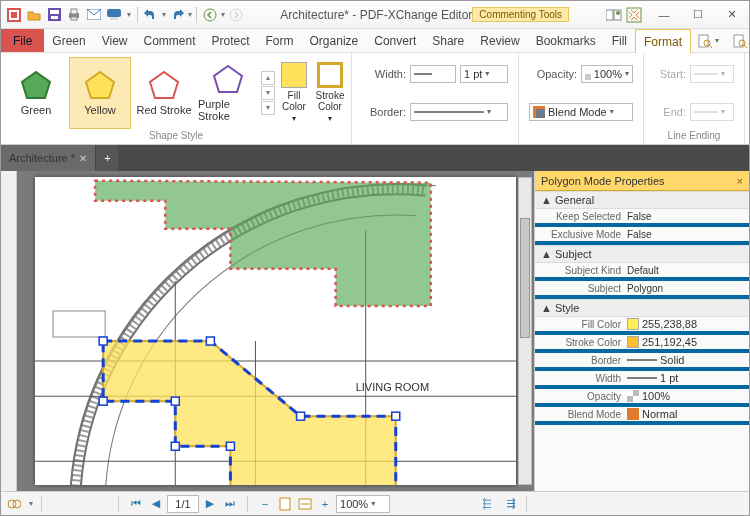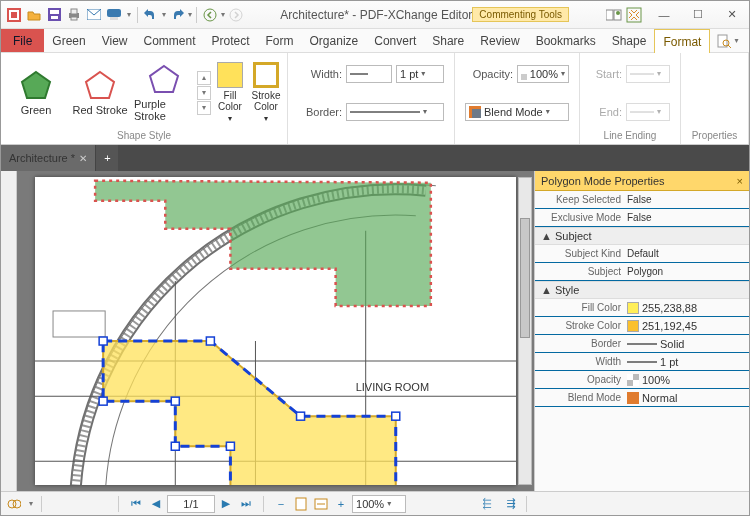--- a/index.html
+++ b/index.html
@@ -39,21 +39,21 @@
 .tabs .add{width:22px;background:#555;color:#fff;display:flex;align-items:center;justify-content:center}
 .workspace{flex:1;display:flex;min-height:0}
 .leftgutter{width:16px;background:#f0f0f0;border-right:1px solid #ccc}
 .docarea{flex:1;background:#7a7a7a;position:relative;overflow:hidden;display:flex;flex-direction:column}
 .page{background:#fff;margin:6px 18px;flex:1;box-shadow:0 0 4px rgba(0,0,0,.5);position:relative;overflow:hidden}
 .vscroll{position:absolute;right:2px;top:6px;bottom:6px;width:14px;background:#e8e8e8;border:1px solid #bbb}
 .vscroll .thumb{position:absolute;left:1px;right:1px;top:40px;height:120px;background:#c8c8c8;border:1px solid #999}
 .props{width:215px;background:#fafafa;border-left:1px solid #ccc;display:flex;flex-direction:column}
 .props .hdr{background:#ffd76b;height:20px;display:flex;align-items:center;padding:0 6px;font-size:11px;border-bottom:1px solid #d4a828;justify-content:space-between}
 .props .sec{background:#eee;padding:2px 6px;font-size:11px;color:#444;border-top:1px solid #ddd;border-bottom:1px solid #ddd}
-.props .prow{display:flex;height:18px;align-items:center;border-bottom:1px solid #0369a1}
+.props .prow{display:flex;height:18px;align-items:center;border-bottom:4px solid #0369a1}
 .props .pk{width:92px;text-align:right;padding-right:6px;color:#666;font-size:10px}
 .props .pv{flex:1;display:flex;align-items:center;gap:3px;font-size:10px}
 .statusbar{height:24px;background:#f4f4f4;border-top:1px solid #ccc;display:flex;align-items:center;padding:0 4px;gap:6px}
 .sb-grp{display:flex;align-items:center;gap:2px}
 .sb-btn{width:18px;height:18px;display:flex;align-items:center;justify-content:center;color:#2a7ab0;border:1px solid transparent;border-radius:2px}
 .sep{width:1px;height:16px;background:#ccc;margin:0 2px}
 svg{display:block}
 </style>
 </head>
 <body>
@@ -156,21 +156,21 @@
  <div class="m">Green</div>
  <div class="m">View</div>
  <div class="m">Comment</div>
  <div class="m">Protect</div>
  <div class="m">Form</div>
  <div class="m">Organize</div>
  <div class="m">Convert</div>
  <div class="m">Share</div>
  <div class="m">Review</div>
  <div class="m">Bookmarks</div>
- <div class="m">Shape</div>
+ <div class="m">Fill</div>
  <div class="m sel">Format</div>
  <div class="spacer"></div>
  <div class="tool">
       <svg width="14" height="14">
         <rect x="1" y="1" width="9" height="12" fill="#fff" stroke="#999"></rect>
         <circle cx="9" cy="9" r="3" fill="none" stroke="#c78a1e"></circle>
         <path d="M11 11l3 3" stroke="#c78a1e"></path>
       </svg>
       <span style="font-size:8px;color:#777">▾</span>
     </div>
@@ -186,20 +186,26 @@
 
 <div class="ribbon">
  <div class="rgrp" style="flex:0 0 auto">
   <div class="body">
    <div class="shapebtn">
           <svg class="pent" viewBox="0 0 32 30">
             <polygon points="16,2 30,12 25,28 7,28 2,12" fill="#57a957" stroke="#2f7a2f" stroke-width="2"></polygon>
           </svg>
           <span>Green</span>
         </div>
+   <div class="shapebtn sel">
+          <svg class="pent" viewBox="0 0 32 30">
+            <polygon points="16,2 30,12 25,28 7,28 2,12" fill="#ffe15a" stroke="#d4a828" stroke-width="2"></polygon>
+          </svg>
+          <span>Yellow</span>
+        </div>
    <div class="shapebtn">
           <svg class="pent" viewBox="0 0 32 30">
             <polygon points="16,2 30,12 25,28 7,28 2,12" fill="none" stroke="#d9534f" stroke-width="2"></polygon>
           </svg>
           <span>Red Stroke</span>
         </div>
    <div class="shapebtn">
           <svg class="pent" viewBox="0 0 32 30">
             <polygon points="16,2 30,12 25,28 7,28 2,12" fill="none" stroke="#7a4fb0" stroke-width="2"></polygon>
           </svg>
@@ -369,20 +375,21 @@
    <div class="vscroll">
         <div class="thumb"></div>
       </div>
  </div>
 
  <div class="props">
    <div class="hdr">
         <span>Polygon Mode Properties</span>
         <span style="color:#7a5a00">×</span>
       </div>
+   <div class="sec">▲ <span>General</span></div>
    <div class="prow">
         <div class="pk">Keep Selected</div>
         <div class="pv">False</div>
       </div>
    <div class="prow">
         <div class="pk">Exclusive Mode</div>
         <div class="pv">False</div>
       </div>
    <div class="sec">▲ <span>Subject</span></div>
    <div class="prow">
@@ -456,21 +463,21 @@
         <circle cx="10" cy="7" r="4" fill="none" stroke="#c78a1e"></circle>
       </svg>
     </div>
     <span style="font-size:8px;color:#777">▾</span>
  <div class="sep"></div>
  <div style="flex:0 0 60px"></div>
  <div class="sep"></div>
  <div class="sb-grp">
   <div class="sb-btn">⏮</div>
   <div class="sb-btn">◀</div>
-  <div class="combo" style="width:48px;justify-content:center">
+  <div class="combo" style="width:32px;justify-content:center">
         <span>1/1</span>
       </div>
   <div class="sb-btn">▶</div>
   <div class="sb-btn">⏭</div>
  </div>
  <div class="sep"></div>
  <div class="sb-grp">
   <div class="sb-btn">−</div>
   <div class="sb-btn">
         <svg width="12" height="14">

